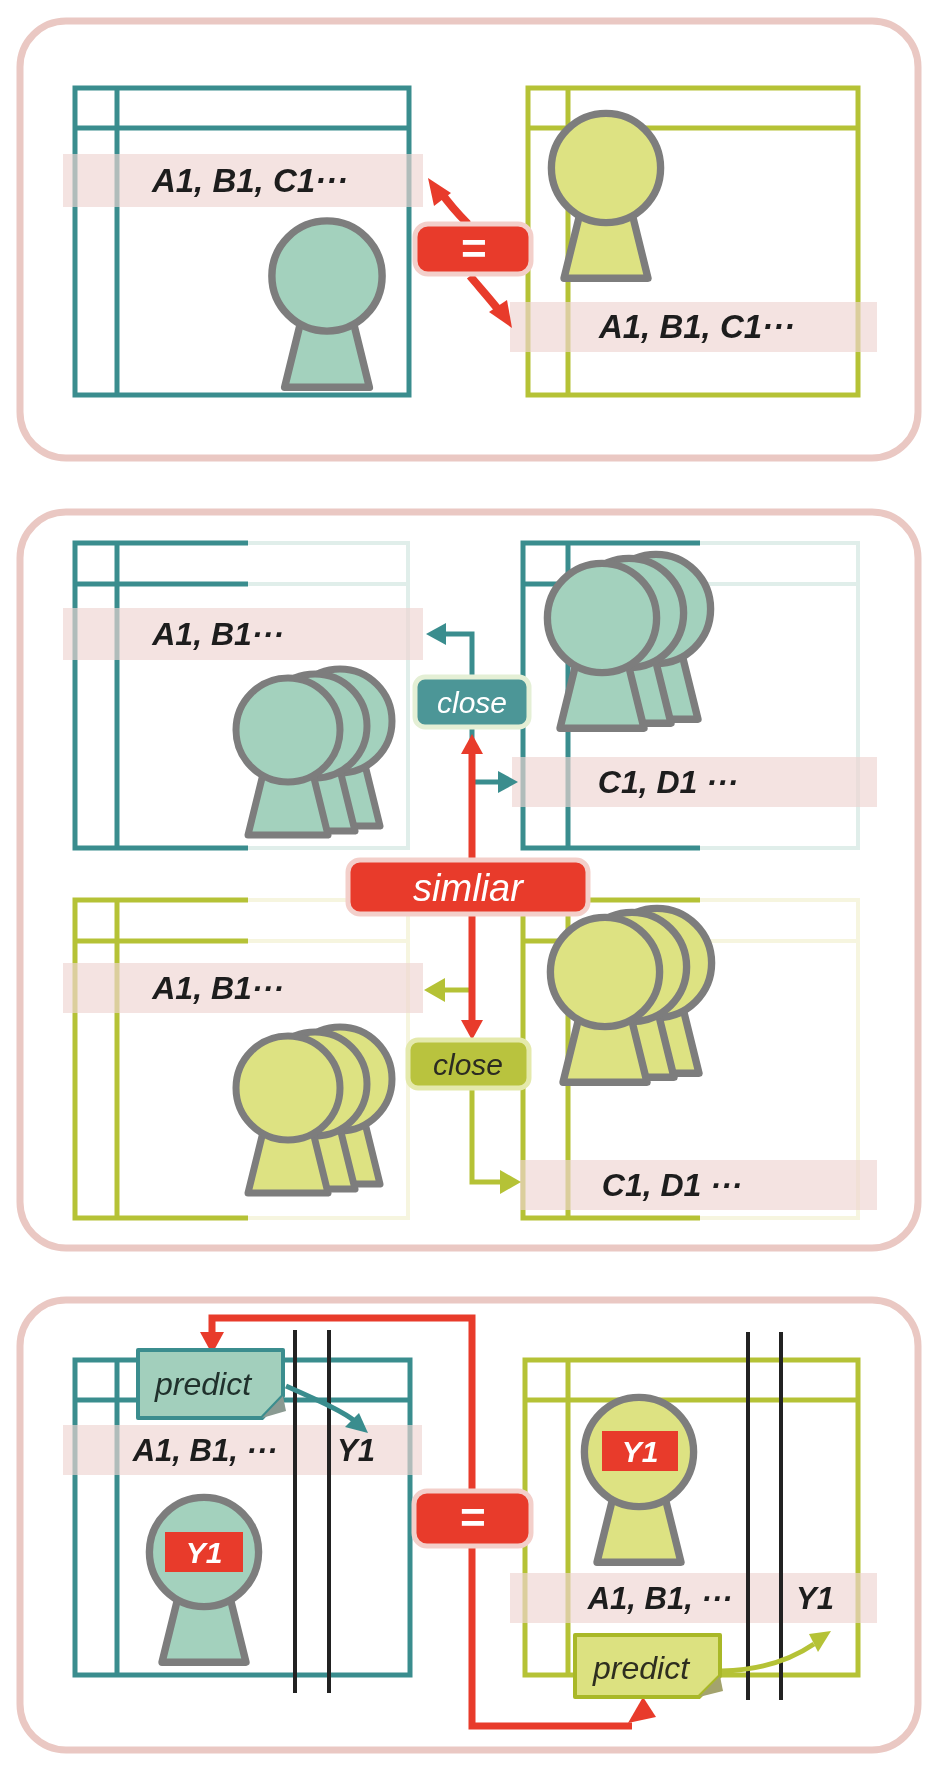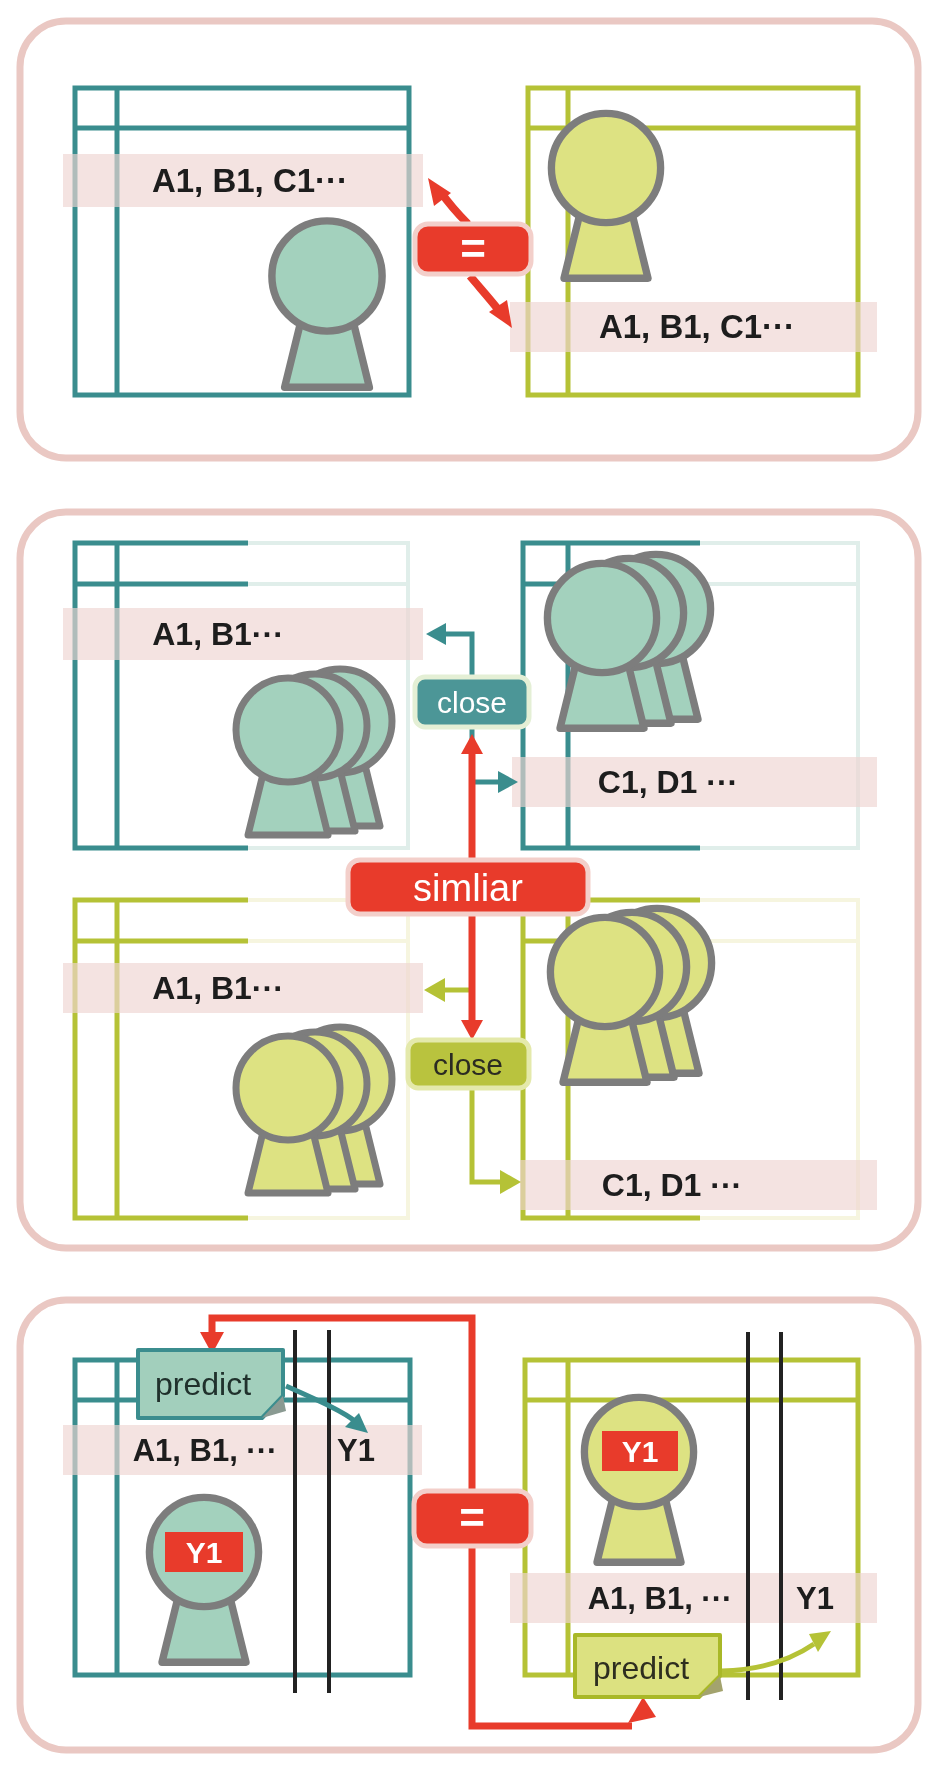--- a/index.html
+++ b/index.html
@@ -1,17 +1,17 @@
 <!DOCTYPE html>
 <html><head>
 <meta charset="utf-8">
 <style>
   html,body{margin:0;padding:0;background:#ffffff;}
   .stage{position:relative;width:940px;height:1766px;background:#ffffff;overflow:hidden;
-         font-family:"Liberation Sans", sans-serif;}
+         font-family:"Liberation Sans", sans-serif;font-style:italic;}
   svg{position:absolute;left:0;top:0;}
   text{font-family:"Liberation Sans", sans-serif;}
   .band-text{font-weight:bold;fill:#1d1d1d;}
   .badge-text-light{fill:#ffffff;}
   .badge-text-dark{fill:#2b2b22;}
 </style>
 </head>
 <body>
 
 <div class="stage">

